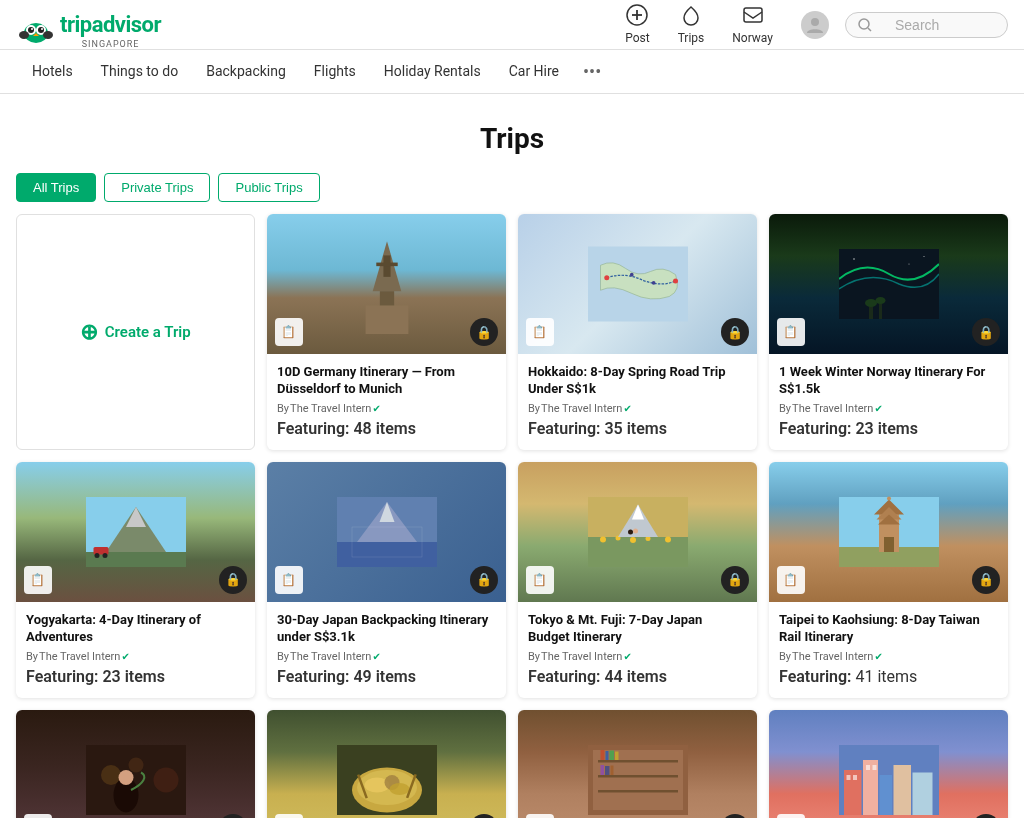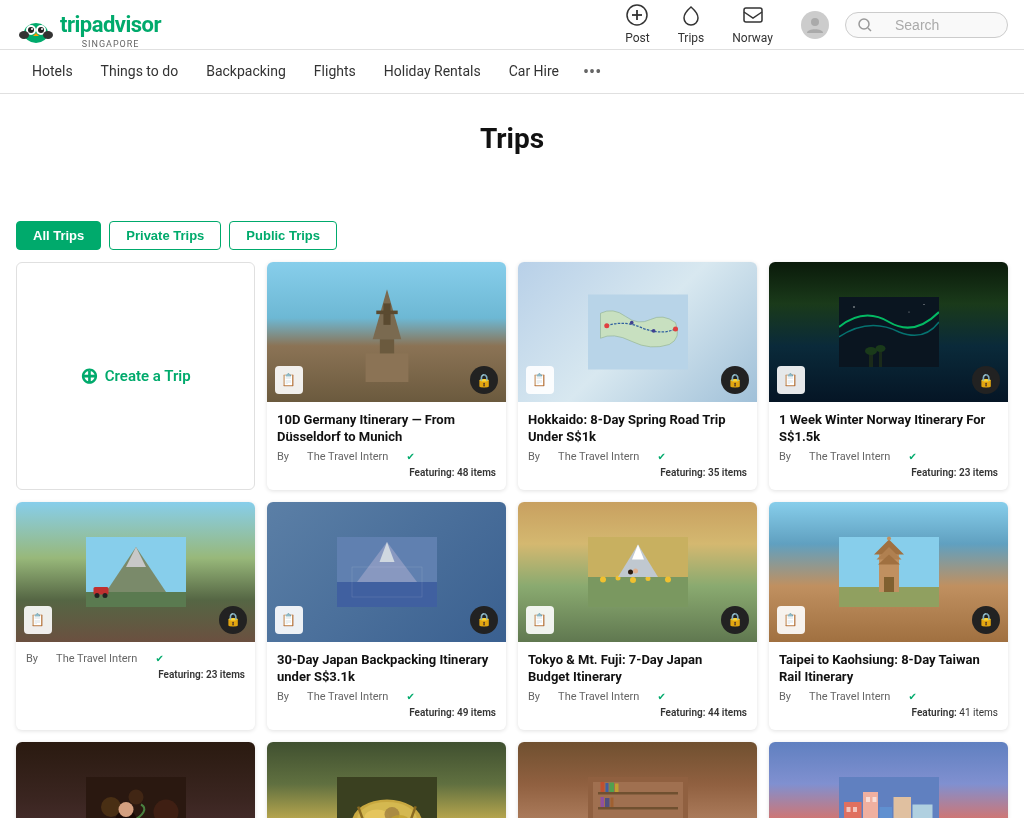--- a/index.html
+++ b/index.html
@@ -136,25 +136,24 @@
       display: flex;
       align-items: center;
       padding: 0 16px 12px;
       gap: 8px;
     }
     .tab-btn {
       padding: 6px 16px;
       border-radius: 4px;
       border: 1px solid #00aa6c;
       font-size: 13px;
-      font-weight: 700;
+      font-weight: 400;
       cursor: pointer;
       color: #00aa6c;
       background: #fff;
-      margin-top: 48px;
     }
     .tab-btn.active {
       background: #00aa6c;
       color: #fff;
     }
 
     
     .trips-grid {
       display: grid;
       grid-template-columns: repeat(4, 1fr);
@@ -186,31 +185,30 @@
       font-weight: 700;
       color: #111;
       line-height: 1.3;
       margin-bottom: 4px;
     }
     .trip-card-author {
       font-size: 11px;
       color: #666;
       display: flex;
       align-items: center;
-      gap: 18px;
+      gap: 1px;
       margin-bottom: 4px;
     }
     .verified-icon {
       color: #00aa6c;
       font-size: 10px;
     }
     .trip-card-featuring {
-      font-size: 10px;
+      font-size: 16px;
       color: #666;
-      text-align: right;
     }
     .trip-card-featuring span {
       font-weight: 600;
       color: #333;
     }
 
     
     .img-wrapper {
       position: relative;
     }
@@ -508,20 +506,21 @@
 
           <rect x="15" y="100" width="30" height="15" rx="3" fill="#c03030"></rect>
           <circle cx="22" cy="117" r="5" fill="#222"></circle>
           <circle cx="38" cy="117" r="5" fill="#222"></circle>
         </svg>
       </div>
       <div class="lock-badge">🔒</div>
       <div class="doc-badge">📋</div>
     </div>
     <div class="trip-card-body">
+      <div class="trip-card-title">Yogyakarta: 4-Day Itinerary of Adventures</div>
       <div class="trip-card-author">
         <span>By</span>
         <span>The Travel Intern</span>
         <span class="verified-icon">✔</span>
       </div>
       <div class="trip-card-featuring">
         <span>Featuring:</span>
         <span style="font-weight: 600; color: rgb(51, 51, 51);">23 items</span>
       </div>
     </div>

